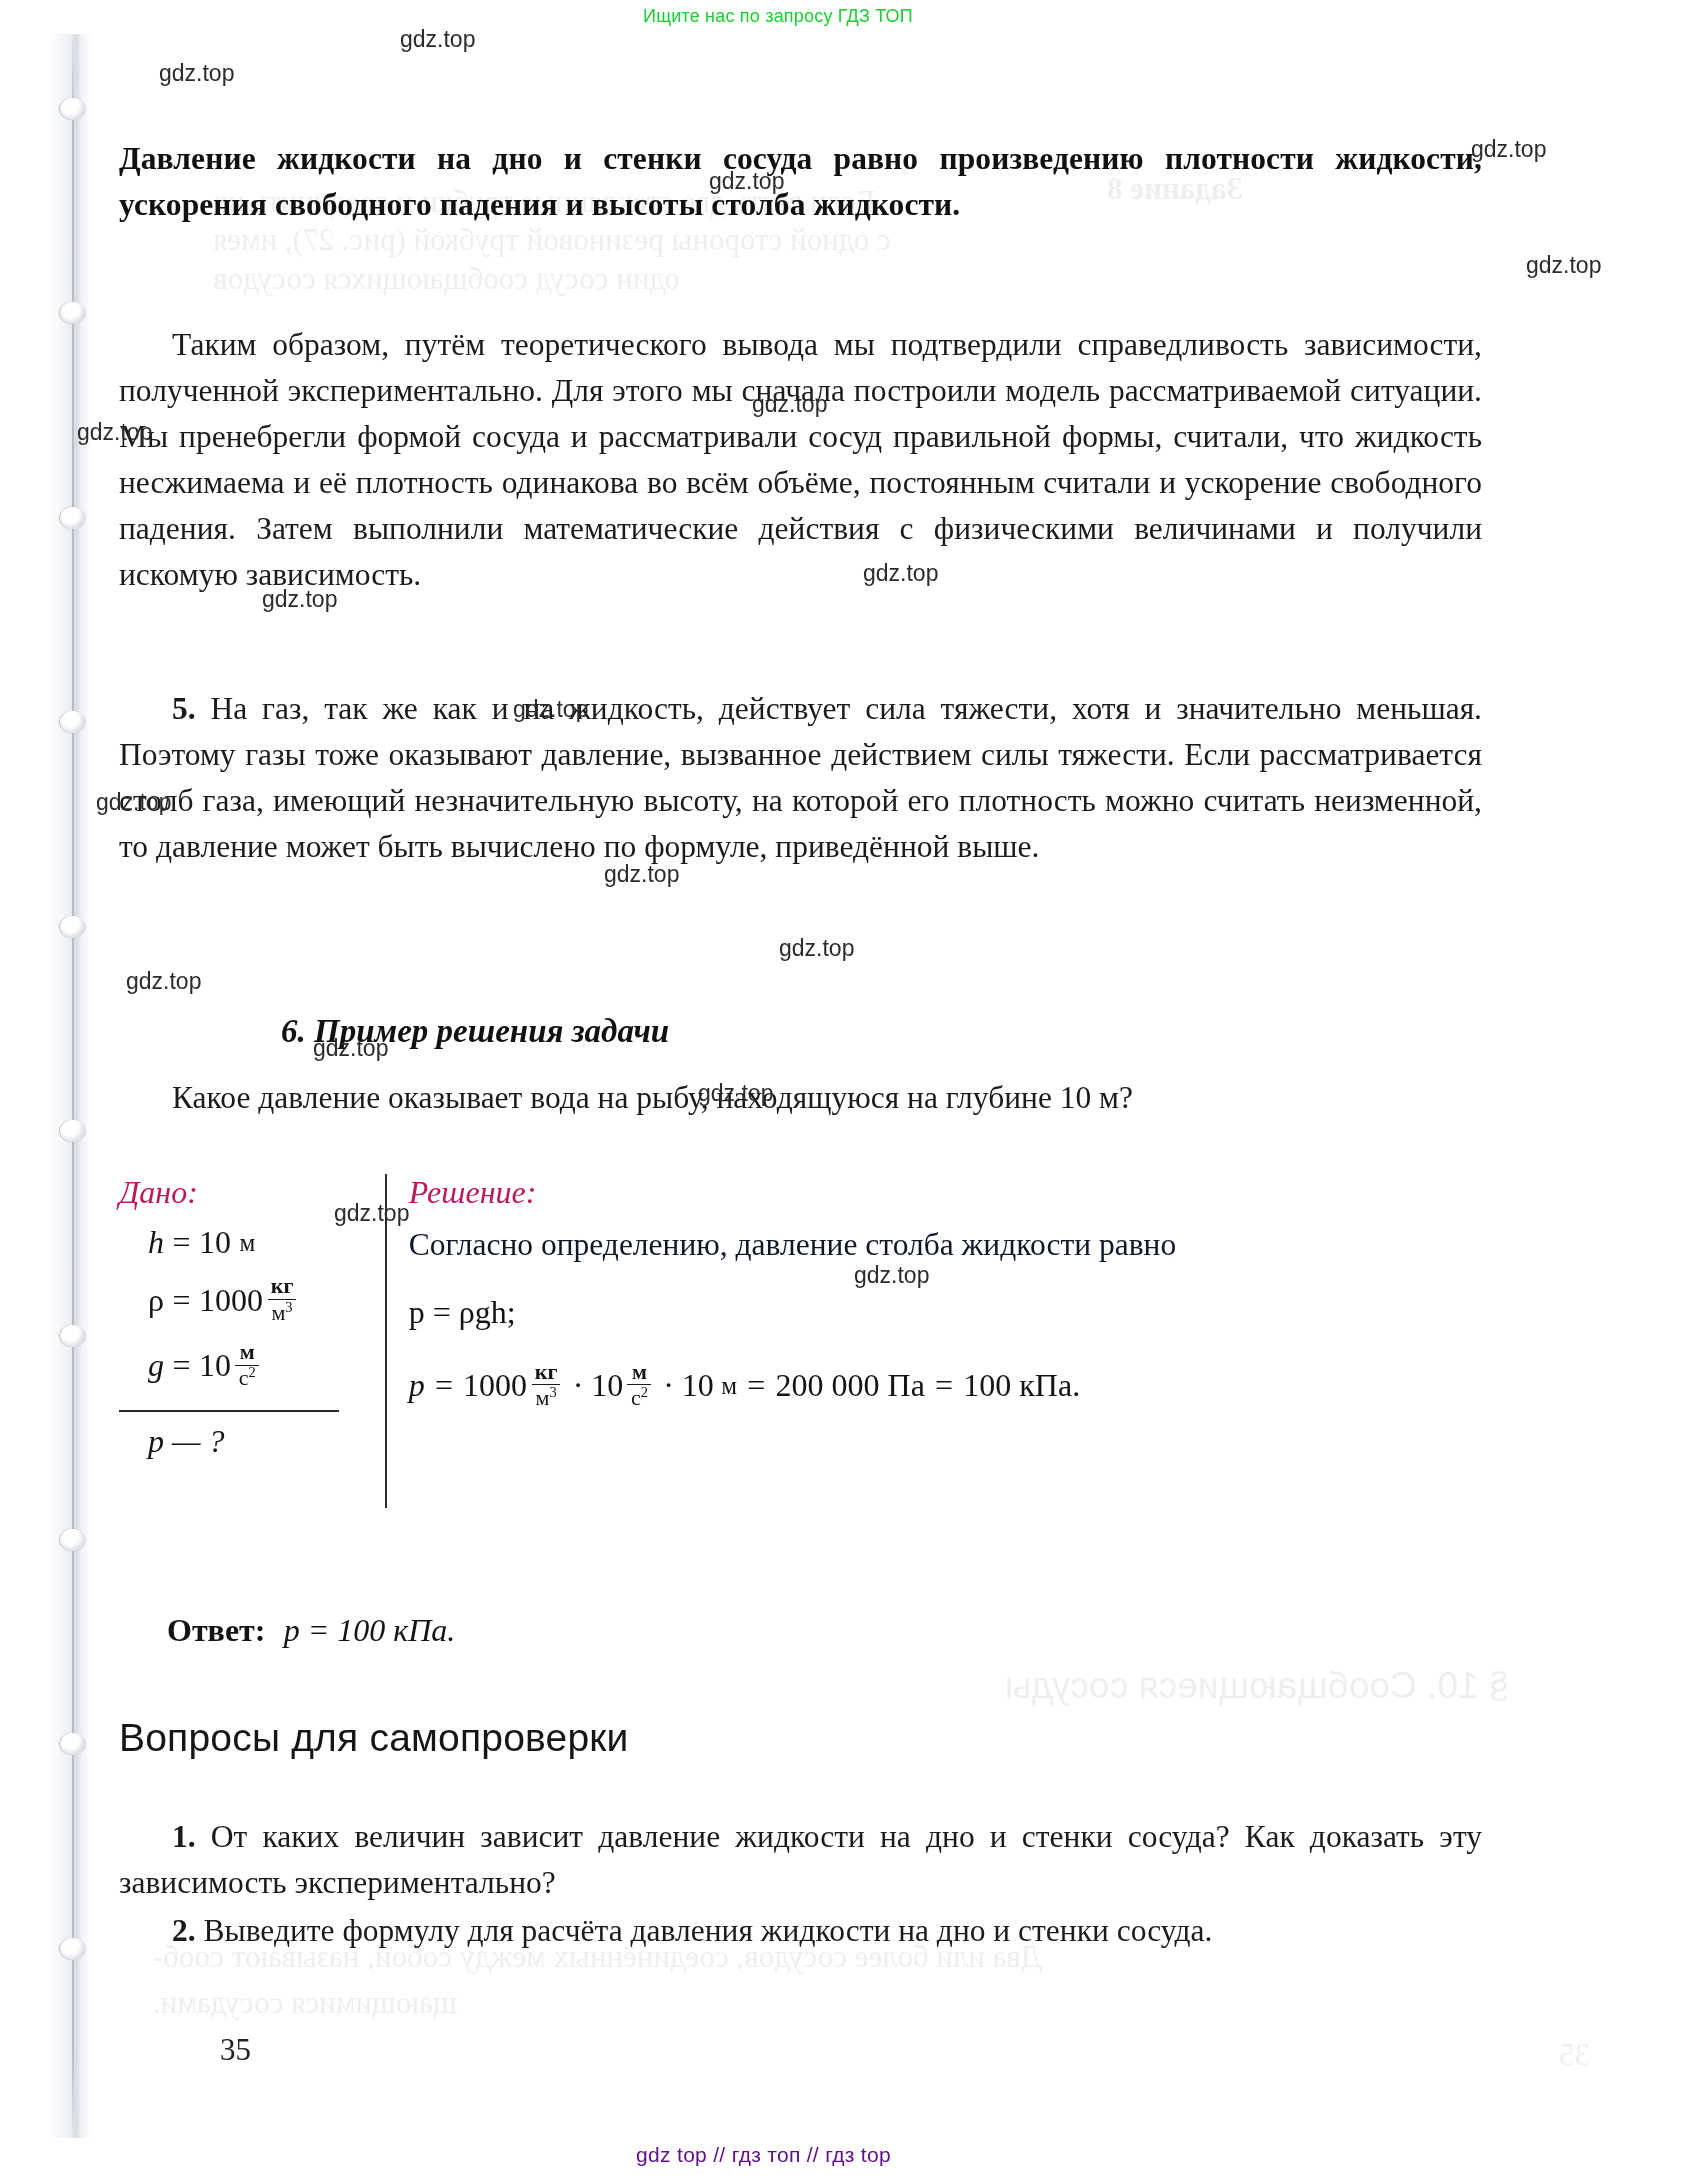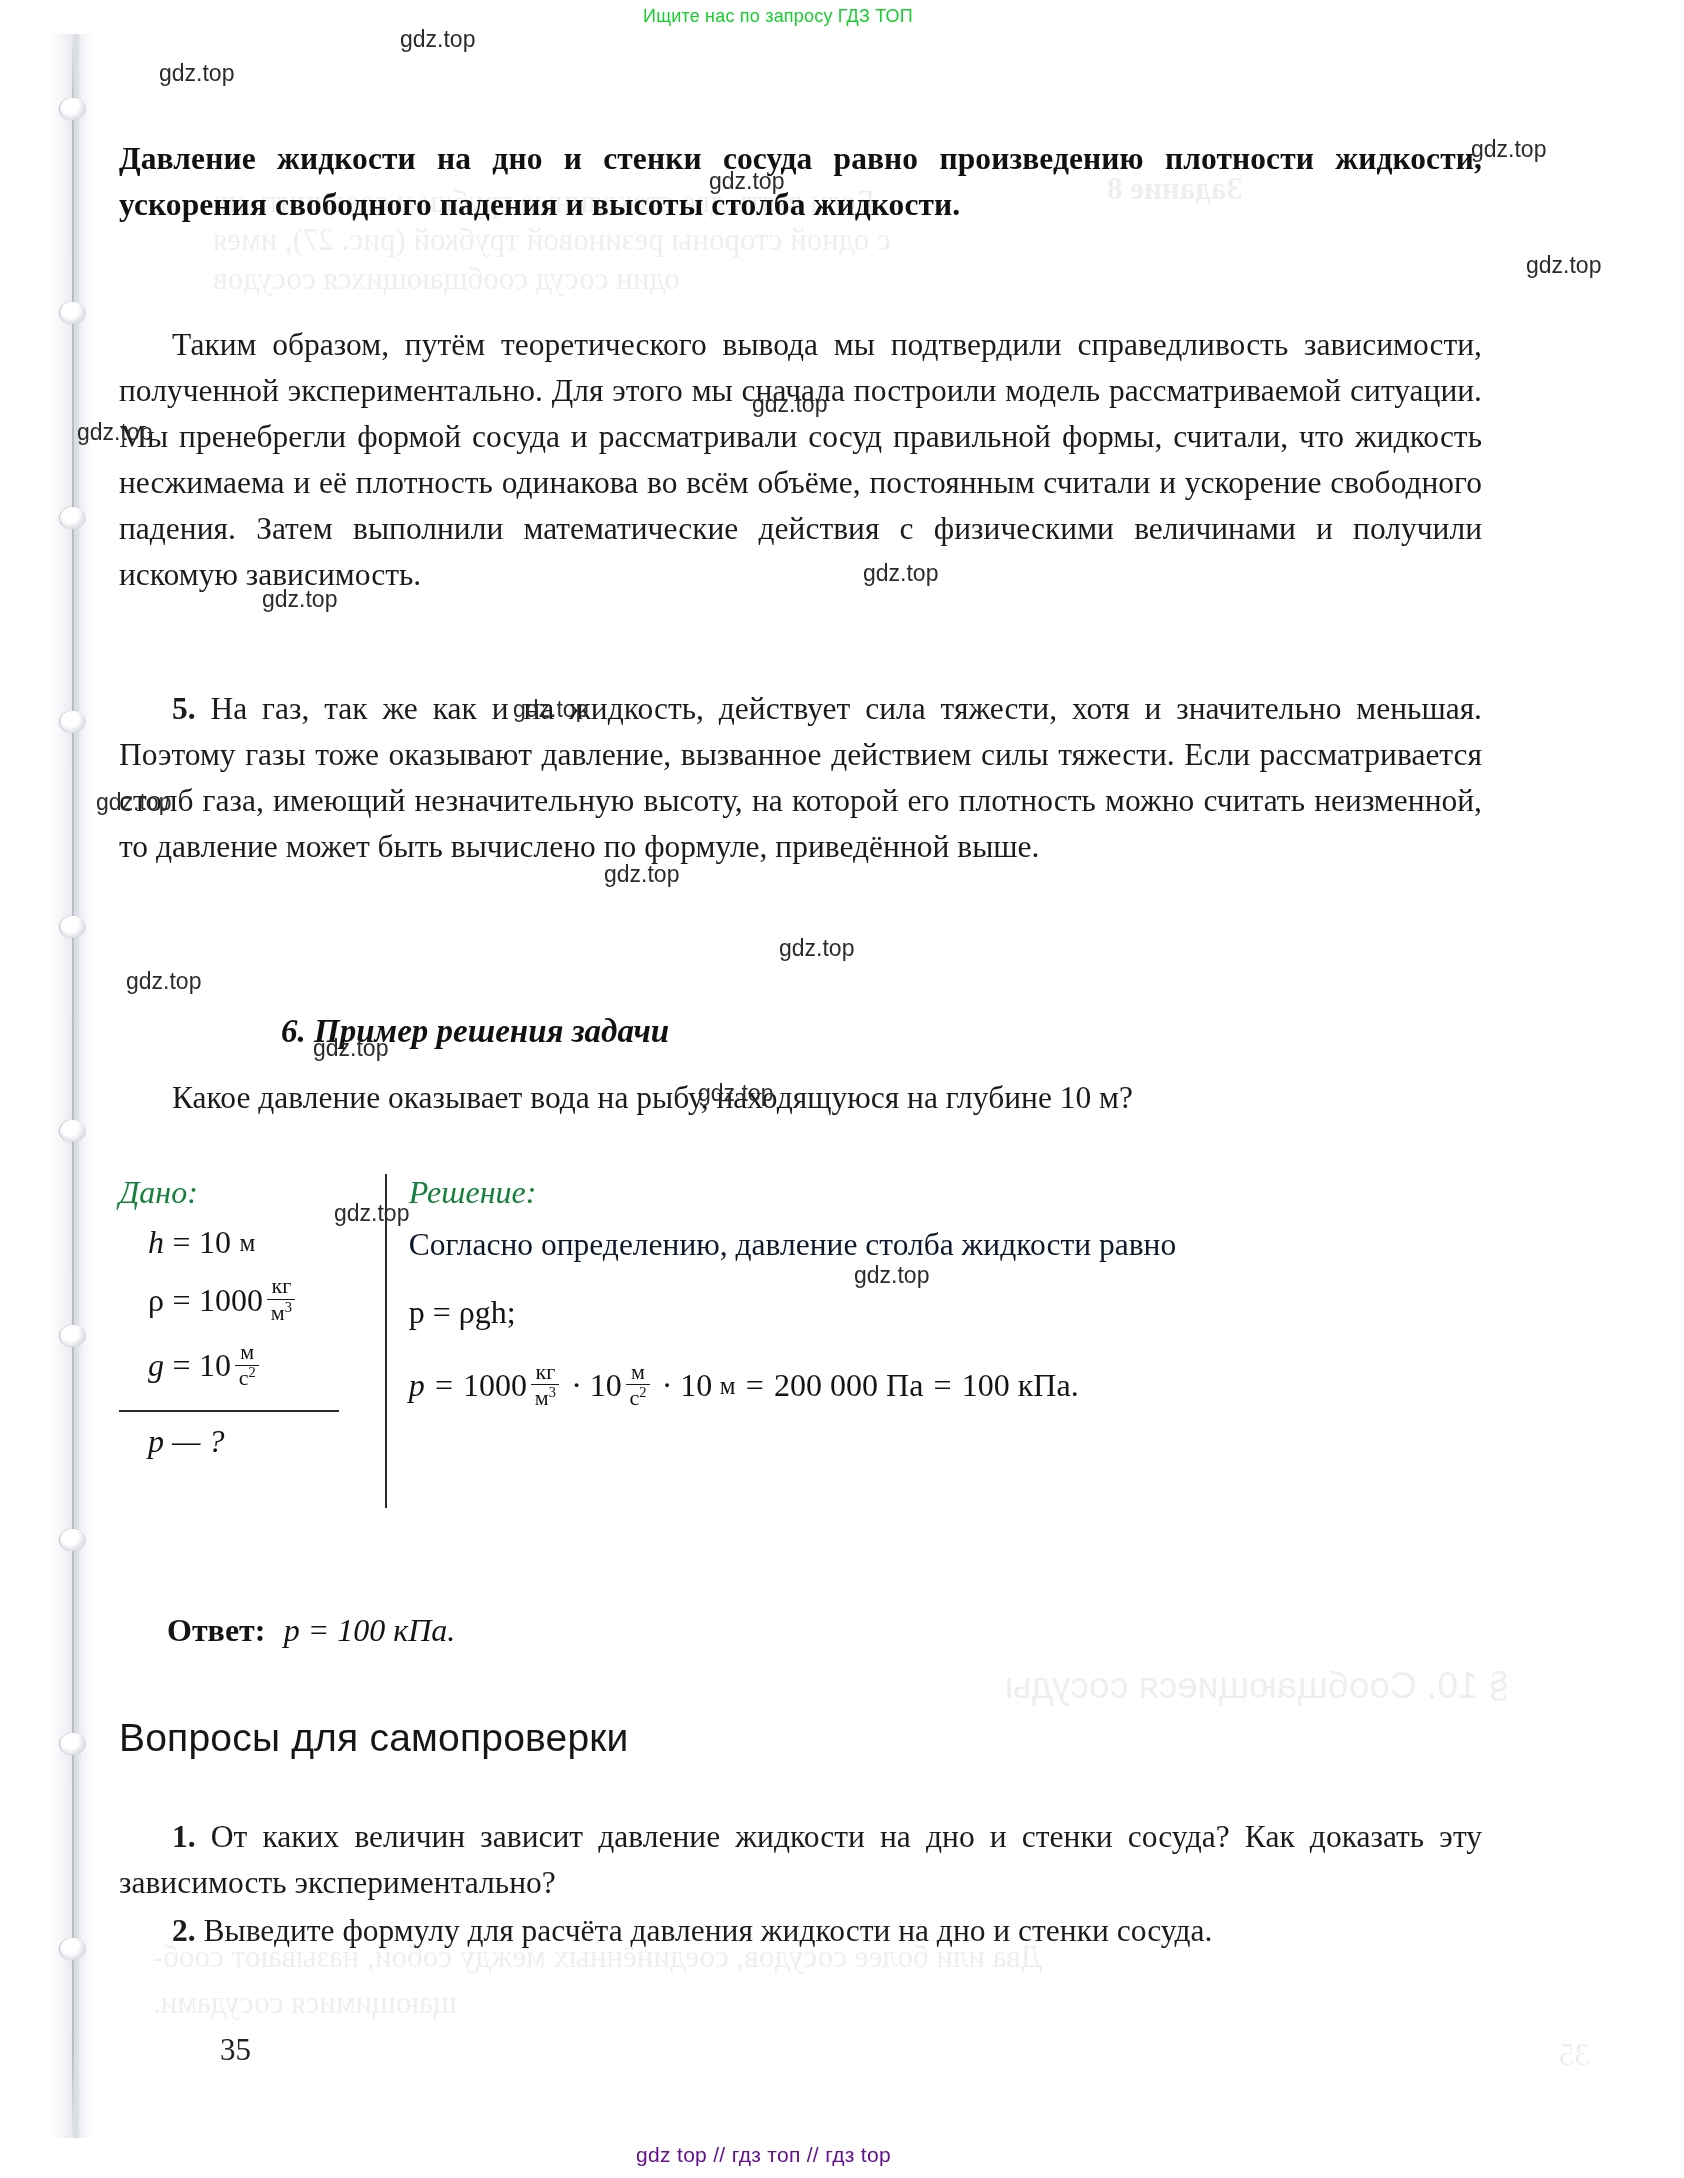--- a/index.html
+++ b/index.html
@@ -156,21 +156,21 @@
     background: #2a2a2a;
     margin-right: 22px;
     height: 334px;
   }
   .solution { flex: 1 1 auto; }
 
   .it { font-style: italic; }
   .lbl {
     font-style: italic;
     font-size: 32px;
-    color: #15803d;
+    color: #be185d;
     display: block;
     margin-bottom: 12px;
   }
   .eq {
     font-size: 32px;
     line-height: 1.05;
     color: #141414;
     display: flex;
     align-items: center;
     margin: 15.3px 0 15.3px 29px;
@@ -181,21 +181,21 @@
     display: inline-flex;
     flex-direction: column;
     align-items: center;
     vertical-align: middle;
     font-size: 22px;
     line-height: 1.08;
     margin: 0 4.3px;
     position: relative;
     top: -0.9px;
   }
-  .frac .num-t { padding: 0 3.4px 0.9px 3.4px; }
+  .frac .num-t { padding: 0 3.4px 0.9px 3.4px; font-weight: bold; }
   .frac .den-t { padding: 0.9px 3.4px 0 3.4px; border-top: 1.7px solid #1b1b1b; }
   sup.ex { font-size: 0.66em; vertical-align: super; line-height: 0; }
 
   .hr-given {
     height: 1.7px;
     background: #2a2a2a;
     width: 220px;
     margin: 19px 0 13.6px 0;
   }
   .sol-text {

